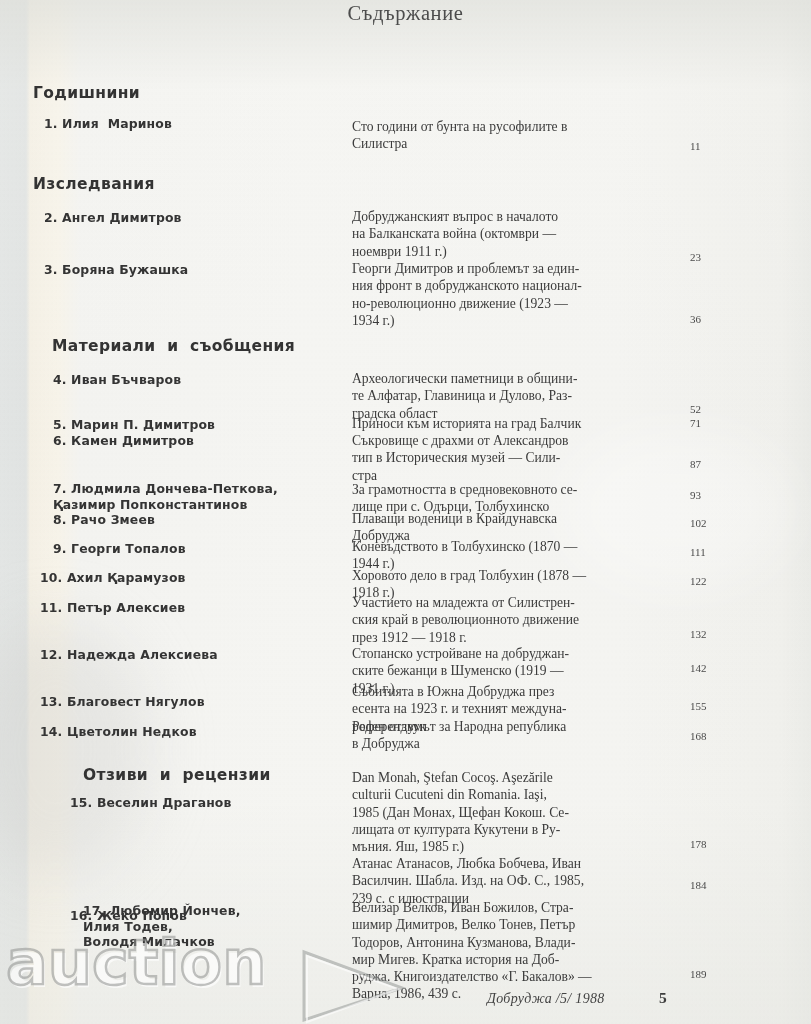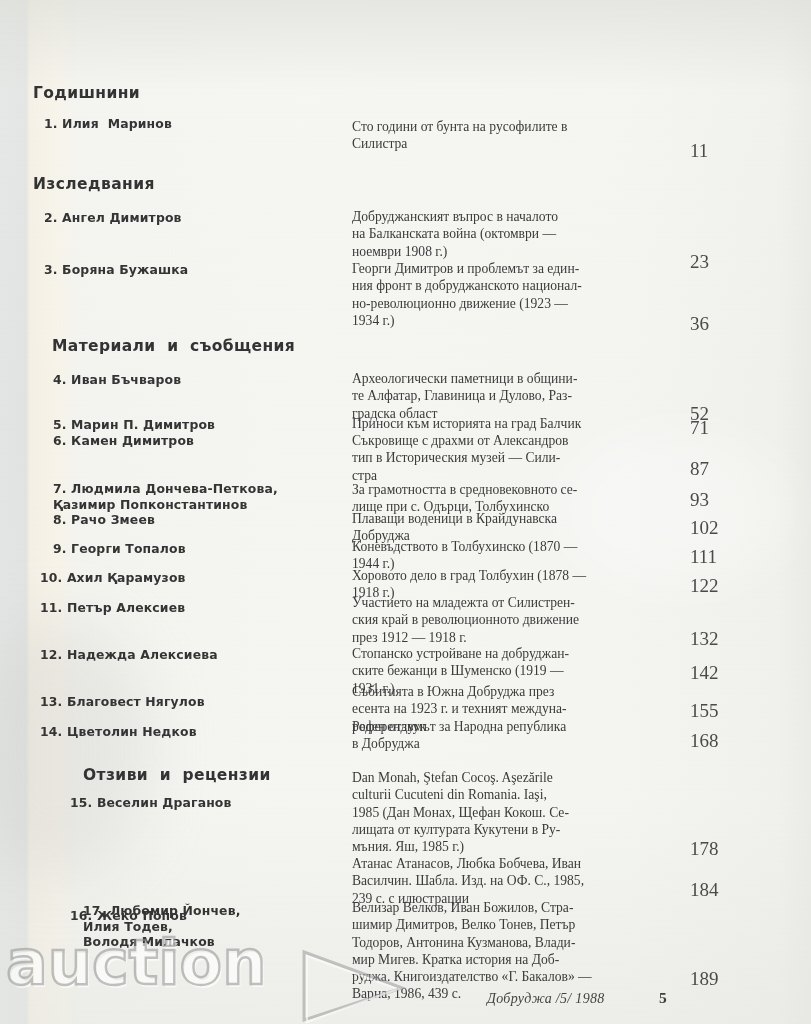--- a/index.html
+++ b/index.html
@@ -101,21 +101,21 @@
     text-align: justify;
     white-space: pre-line;
   }
 
   .entry-page {
     position: absolute;
     left: 690px;
     width: 42px;
     text-align: left;
     font-family: "Liberation Serif", "DejaVu Serif", serif;
-    font-size: 19px;
+    font-size: 11px;
     color: #4a4a4a;
   }
 
   
   .footer-journal {
     position: absolute;
     left: 487px;
     top: 991px;
     font-family: "Liberation Serif", "DejaVu Serif", serif;
     font-style: italic;
@@ -182,37 +182,38 @@
 <div id="page">
   <div id="paper-base"></div>
   <div id="paper-vgrad"></div>
   <div id="paper-noise"></div>
 
   <div class="leak" style="left:560px; top:430px; width:230px; height:160px; background:rgba(255,255,255,0.30); filter:blur(26px);"></div>
   <div class="leak" style="left:-40px; top:620px; width:190px; height:260px; background:rgba(205,207,202,0.35); filter:blur(30px);"></div>
 
   <div id="content">
 
+    <div class="doc-title">Съдържание</div>
 
     <div class="section-head" style="top:84px; left:33px;">Годишнини</div>
 
     <div class="entry">
       <div class="entry-author" style="top:116px; left:44px;"><span class="num">1.</span> <span>Илия  Маринов</span></div>
       <div class="entry-title" style="top:118px;">Сто години от бунта на русофилите в
 Силистра</div>
       <div class="entry-page" style="top:140px;">11</div>
     </div>
 
     <div class="section-head" style="top:175px; left:33px;">Изследвания</div>
 
     <div class="entry">
       <div class="entry-author" style="top:210px; left:44px;"><span class="num">2.</span> <span>Ангел Димитров</span></div>
       <div class="entry-title" style="top:208px;">Добруджанският въпрос в началото
 на Балканската война (октомври —
-ноември 1908 г.)</div>
+ноември 1911 г.)</div>
       <div class="entry-page" style="top:251px;">23</div>
     </div>
 
     <div class="entry">
       <div class="entry-author" style="top:262px; left:44px;"><span class="num">3.</span> <span>Боряна Бужашка</span></div>
       <div class="entry-title" style="top:260px;">Георги Димитров и проблемът за един-
 ния фронт в добруджанското национал-
 но-революционно движение (1923 —
 1934 г.)</div>
       <div class="entry-page" style="top:313px;">36</div>

